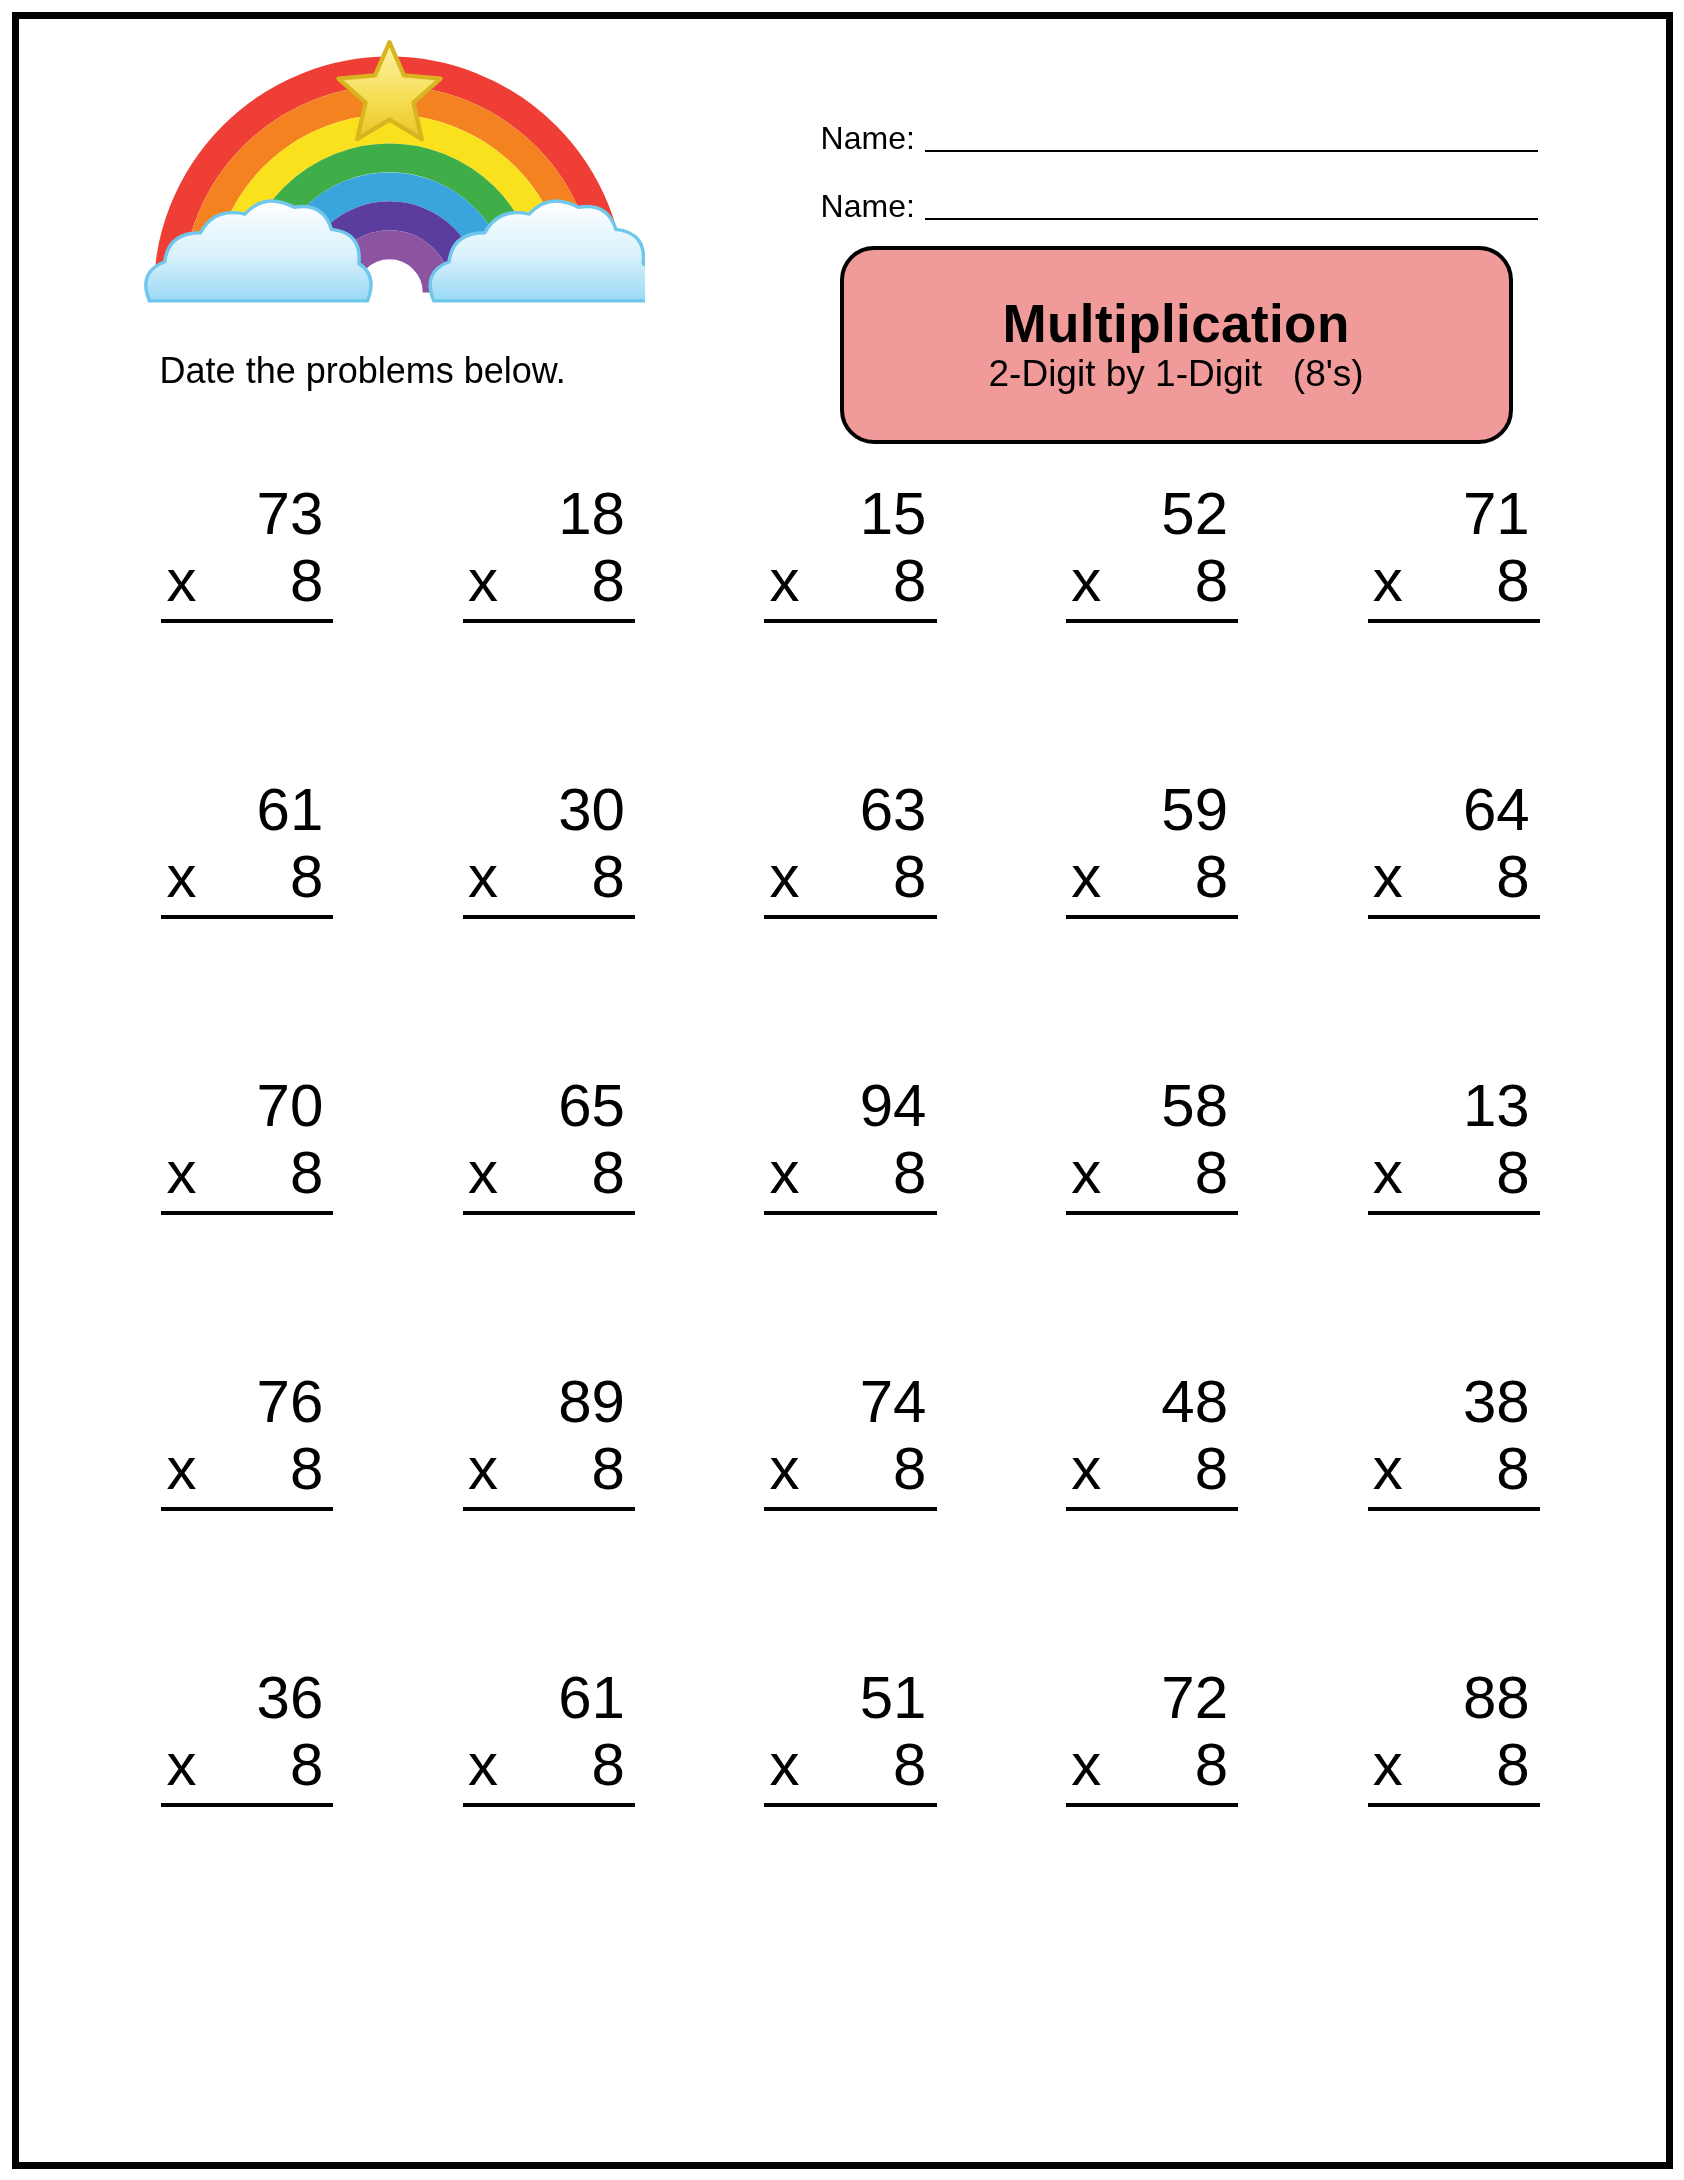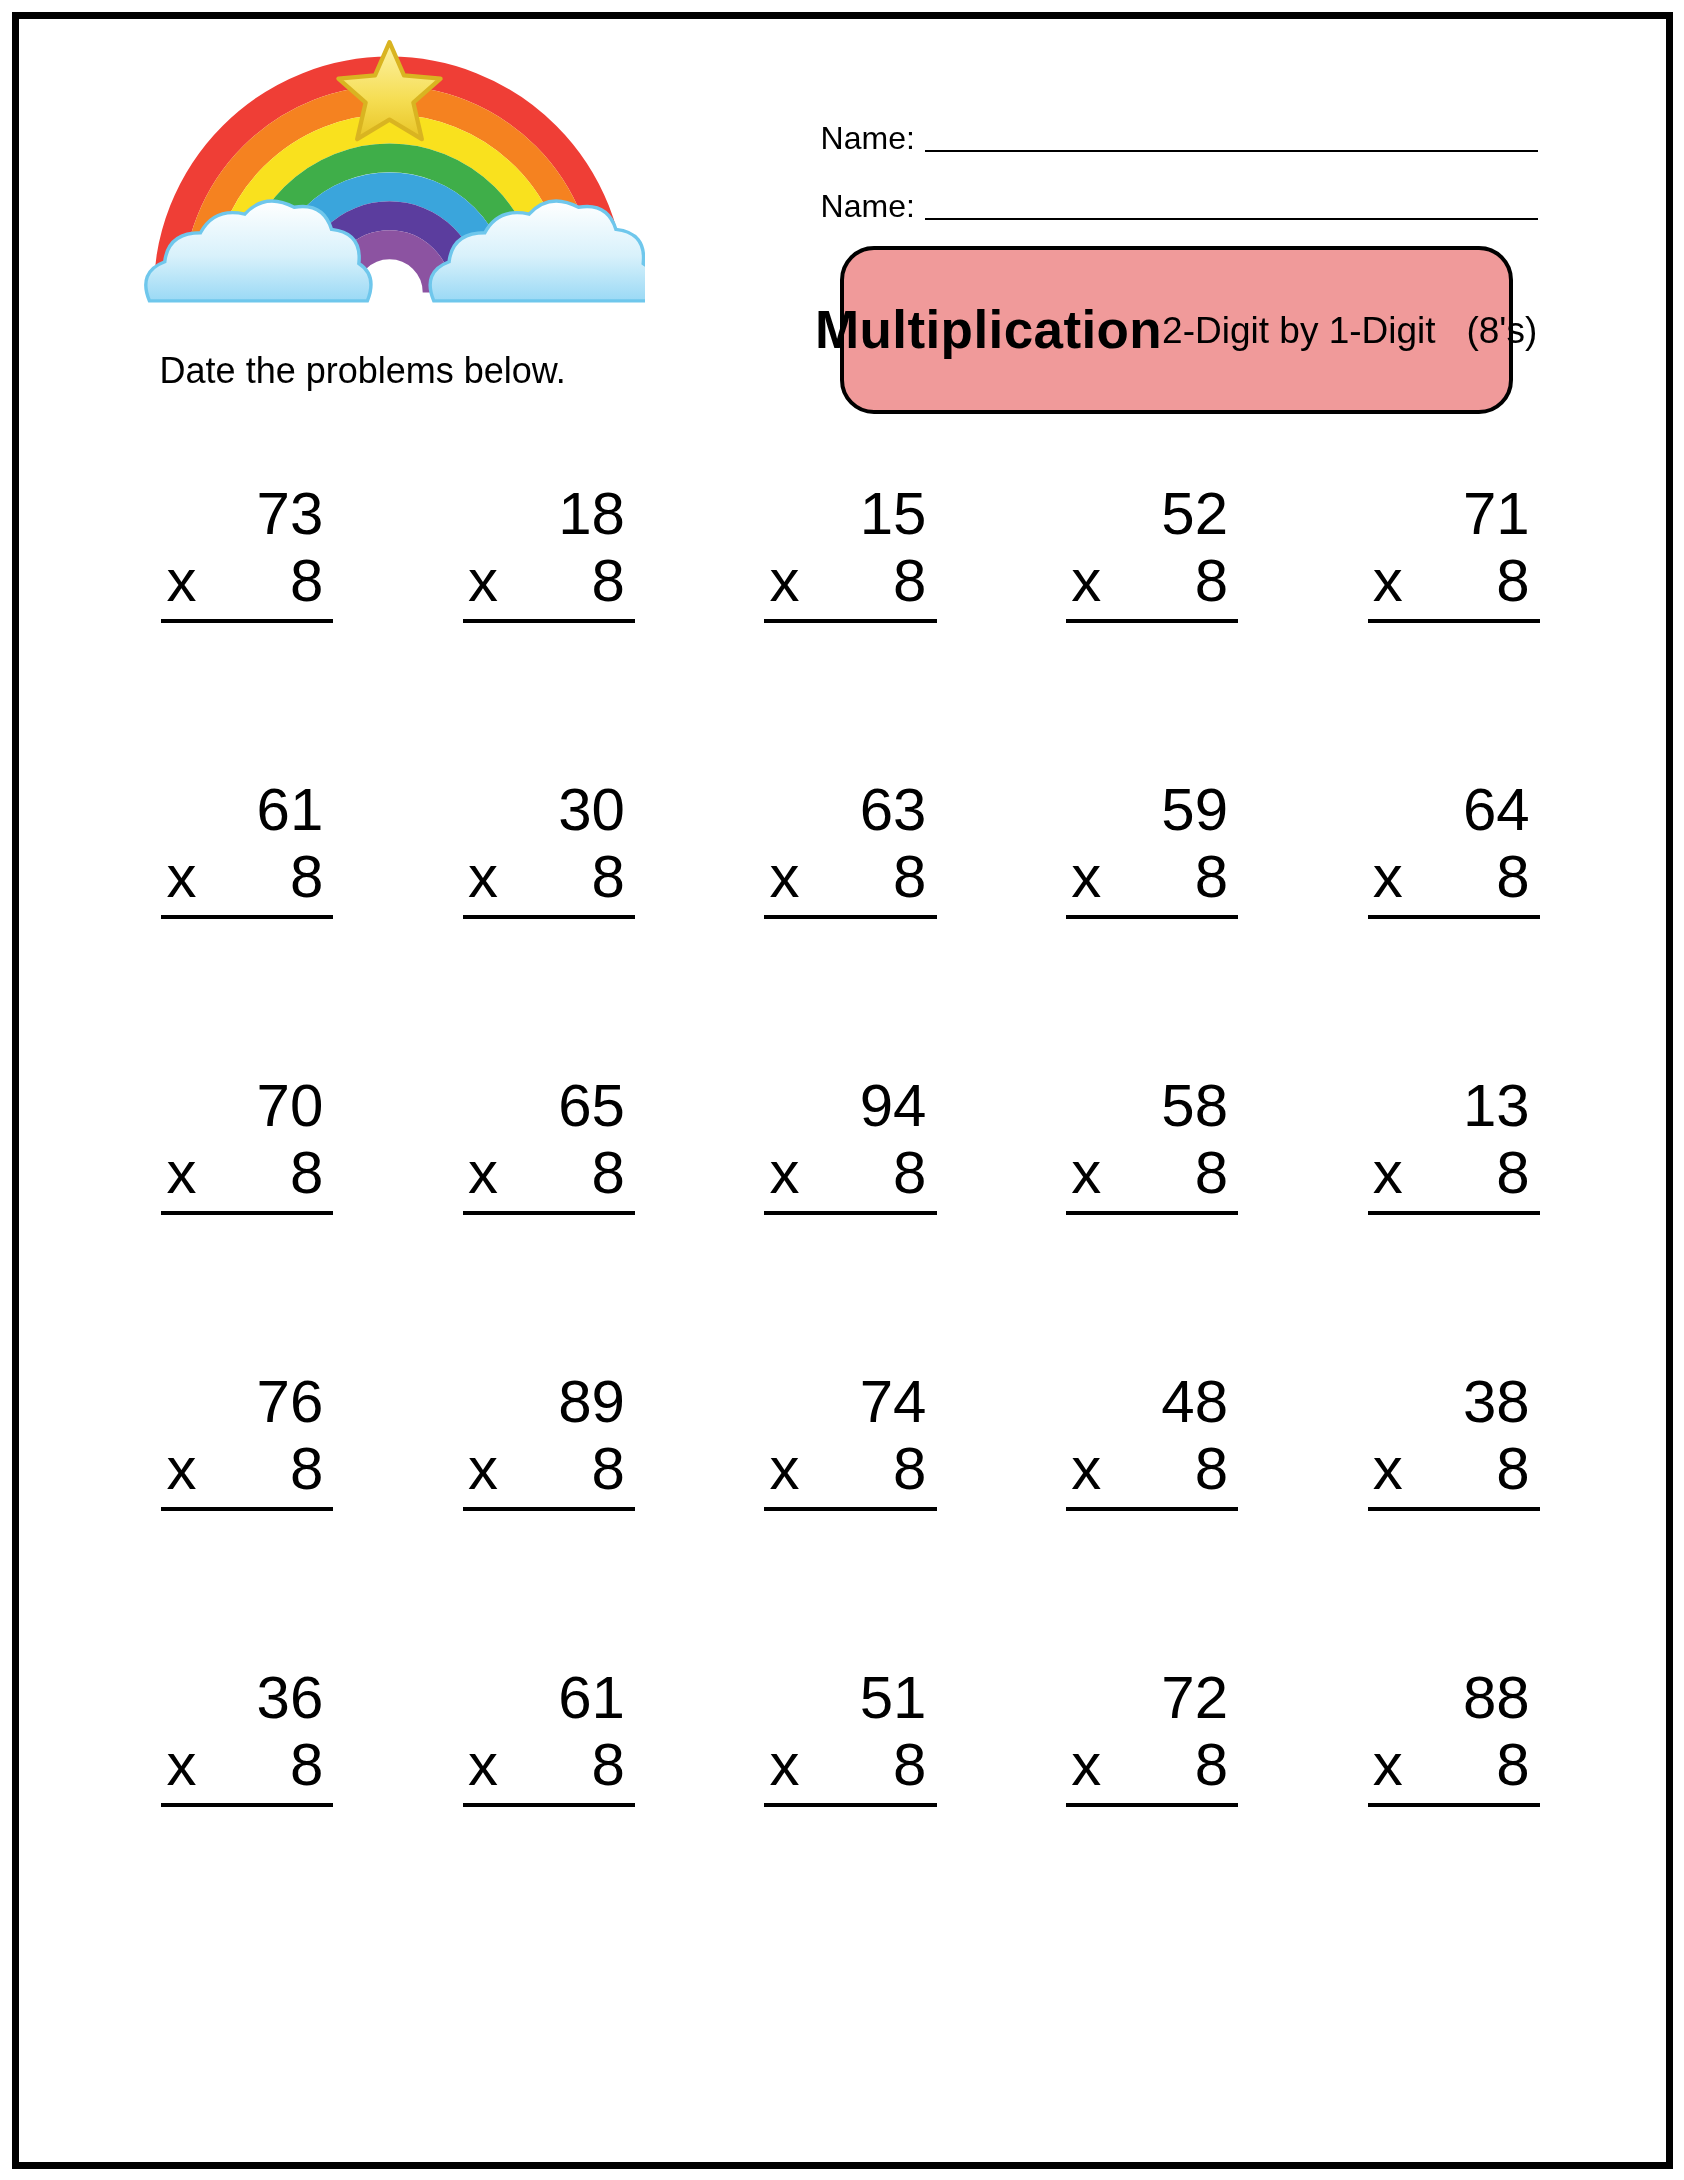--- a/index.html
+++ b/index.html
@@ -92,27 +92,27 @@
     border-bottom: 2.6px solid #000000;
     height: 25.6px;
     margin-left: 10.2px;
   }
 
   .title-box {
     position: absolute;
     left: 820px;
     top: 226px;
     width: 673px;
-    height: 168px;
+    height: 198px;
     background: #f09a9a;
     border: 4.3px solid #000000;
     border-radius: 34px;
     box-sizing: border-box;
     display: flex;
-    flex-direction: row;
+    flex-direction: column;
     align-items: center;
     justify-content: center;
   }
   .title-main {
     font-size: 53px;
     font-weight: bold;
     color: #000000;
     letter-spacing: 0.4px;
     line-height: 1.05;
   }

